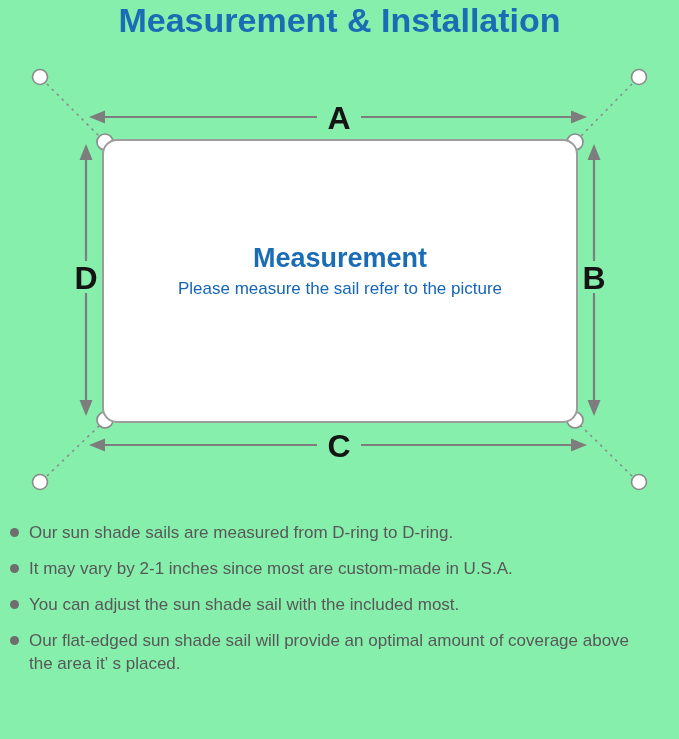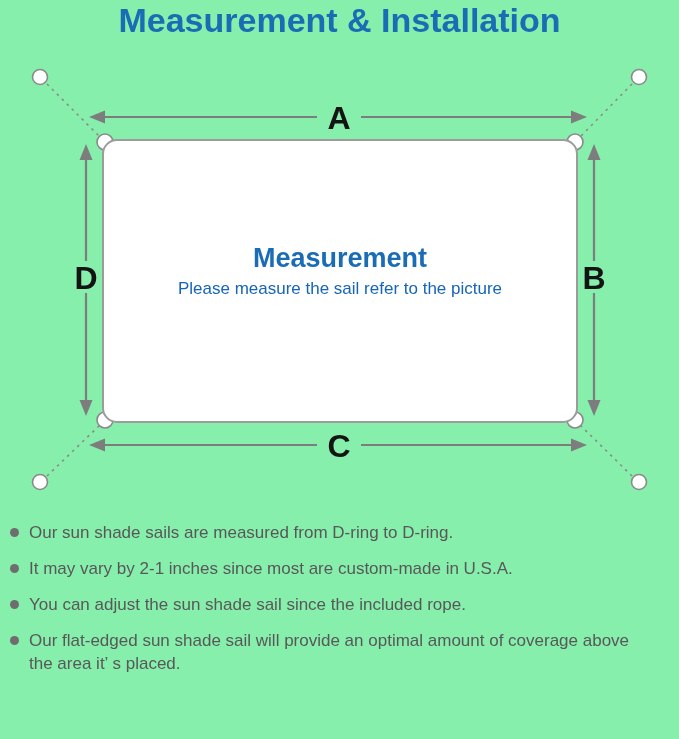--- a/index.html
+++ b/index.html
@@ -182,21 +182,21 @@
     <div class="instruction-item">
       <span class="bullet-dot"></span>
       <span class="instruction-text">Our sun shade sails are measured from D-ring to D-ring.</span>
     </div>
     <div class="instruction-item">
       <span class="bullet-dot"></span>
       <span class="instruction-text">It may vary by 2-1 inches since most are custom-made in U.S.A.</span>
     </div>
     <div class="instruction-item">
       <span class="bullet-dot"></span>
-      <span class="instruction-text">You can adjust the sun shade sail since the included rope.</span>
+      <span class="instruction-text">You can adjust the sun shade sail with the included most.</span>
     </div>
     <div class="instruction-item">
       <span class="bullet-dot"></span>
       <span class="instruction-text">Our flat-edged sun shade sail will provide an optimal amount of coverage above the area it’ s placed.</span>
     </div>
   </div>
 
 </div>
 
 </body></html>

